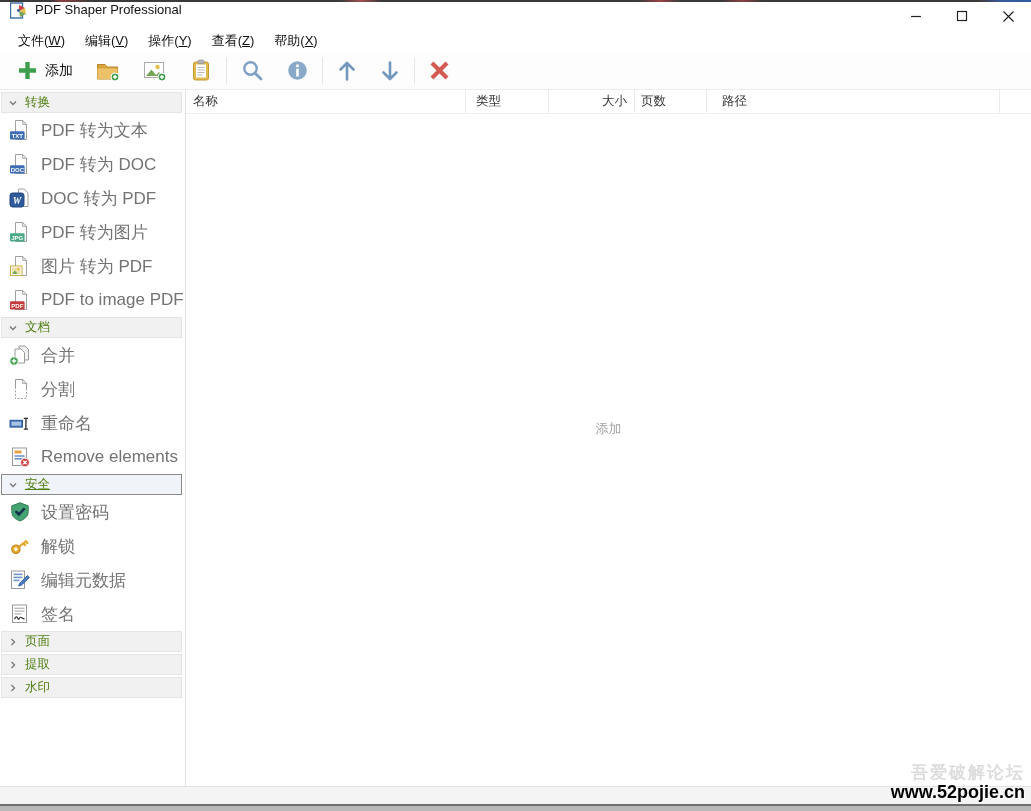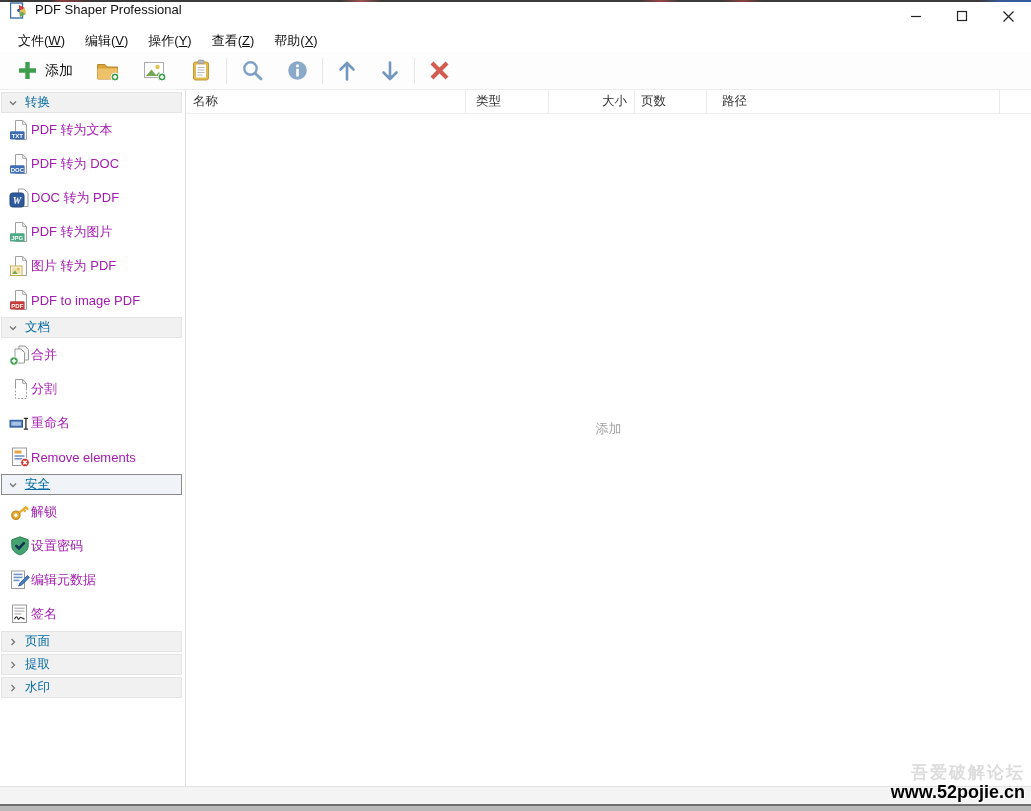--- a/index.html
+++ b/index.html
@@ -19,27 +19,27 @@
   .menu-item { padding:2px 10px; font-size:13px; color:#111; }
 
   .toolbar { position:absolute; top:52px; left:0; right:0; height:38px; background:#fdfdfd; border-bottom:1px solid #ececec; display:flex; align-items:center; padding-left:12px; }
   .tool-btn { display:flex; align-items:center; justify-content:center; height:30px; padding:0 5px; }
   .tool-btn svg { display:block; }
   .add-label { margin-left:7px; font-size:14px; color:#111; }
   .tb-gap { width:13px; }
   .tool-sep { width:1px; height:26px; background:#e6e6e6; margin:0 9px; }
 
   .sidebar { position:absolute; top:90px; left:0; width:186px; bottom:25px; background:#fff; border-right:1px solid #e0e0e0; padding-top:2px; }
-  .section-header { height:21px; margin:0 3px 0 1px; background:#f1f1f1; border:1px solid #e4e4e4; display:flex; align-items:center; padding-left:6px; font-size:12.5px; color:#0369a1; }
+  .section-header { height:21px; margin:0 3px 0 1px; background:#f1f1f1; border:1px solid #e4e4e4; display:flex; align-items:center; padding-left:6px; font-size:12.5px; color:#4d7c0f; }
   .section-header.focused { border:1px solid #8a8a8a; background:#f0f3f7;text-decoration:underline; }
   .section-header + .section-header { margin-top:2px; }
   .section-header .chev { margin-right:7px; display:inline-flex; }
   .side-item { height:34px; display:flex; align-items:center; padding-left:9px; }
   .side-item .si { width:22px; height:22px; display:inline-flex; }
-  .side-item .sl { font-size:13px; color:#a21caf; white-space:nowrap; }
+  .side-item .sl { margin-left:10px; font-size:17px; color:#737373; white-space:nowrap; }
 
   .main { position:absolute; top:90px; left:186px; right:0; bottom:25px; background:#fff; }
   .list-header { height:24px; display:flex; border-bottom:1px solid #efefef; }
   .col { height:100%; border-right:1px solid #ebebeb; display:flex; align-items:center; padding:0 7px; font-size:12.5px; color:#333; }
   .col.c-name { width:280px; }
   .col.c-type { width:83px; padding-left:10px; }
   .col.c-size { width:86px; justify-content:flex-end; }
   .col.c-pages { width:72px; padding-left:6px; }
   .col.c-path { width:293px; padding-left:15px; }
   .col.c-rest { flex:1; border-right:none; }
@@ -315,38 +315,38 @@
         <svg width="10" height="10" viewBox="0 0 10 10">
             <path d="M2 3.5 L5 6.5 L8 3.5" fill="none" stroke="#777" stroke-width="1.3"></path>
           </svg>
       </span>
       <span>安全</span>
     </div>
 
     <div class="side-item">
       <span class="si">
         <svg viewBox="0 0 22 22" width="22" height="22">
+          <path d="M11 1.8 L19.2 4.8 V10.6 c0 4.9 -3.6 7.6 -8.2 9.4 C6.2 18.2 2.8 15.5 2.8 10.6 V4.8 z" fill="#45a371" stroke="#2f7e53"></path>
+          <path d="M7.3 10.8 l2.6 2.6 5 -5.2" stroke="#15324f" stroke-width="2.6" fill="none" stroke-linecap="round"></path>
+        </svg>
+      </span>
+      <span class="sl">设置密码</span>
+    </div>
+
+    <div class="side-item">
+      <span class="si">
+        <svg viewBox="0 0 22 22" width="22" height="22">
           <g transform="rotate(-38 11 11)">
             <circle cx="5.8" cy="11" r="4.2" fill="#e5ad33" stroke="#bd8a1f" stroke-width="1.2"></circle>
             <circle cx="5.8" cy="11" r="1.7" fill="#fff"></circle>
             <path d="M10 11 h9.5 M15.5 11 v3.2 M18.7 11 v3.2" stroke="#e5ad33" stroke-width="2.4"></path>
           </g>
         </svg>
       </span>
       <span class="sl">解锁</span>
-    </div>
-
-    <div class="side-item">
-      <span class="si">
-        <svg viewBox="0 0 22 22" width="22" height="22">
-          <path d="M11 1.8 L19.2 4.8 V10.6 c0 4.9 -3.6 7.6 -8.2 9.4 C6.2 18.2 2.8 15.5 2.8 10.6 V4.8 z" fill="#45a371" stroke="#2f7e53"></path>
-          <path d="M7.3 10.8 l2.6 2.6 5 -5.2" stroke="#15324f" stroke-width="2.6" fill="none" stroke-linecap="round"></path>
-        </svg>
-      </span>
-      <span class="sl">设置密码</span>
     </div>
 
     <div class="side-item">
       <span class="si">
         <svg viewBox="0 0 22 22" width="22" height="22">
           <rect x="2.5" y="2" width="13" height="17.5" fill="#fff" stroke="#9a9a9a"></rect>
           <rect x="4.5" y="4.6" width="9" height="1.6" fill="#6f94c9"></rect>
           <rect x="4.5" y="7.6" width="9" height="1.6" fill="#6f94c9"></rect>
           <rect x="4.5" y="10.6" width="6" height="1.6" fill="#6f94c9"></rect>
           <path d="M20.3 8.4 l-7.4 7.4 -3.2 1.3 1.3 -3.2 7.4 -7.4 z" fill="#4a7fc1" stroke="#2f5b9d"></path>

